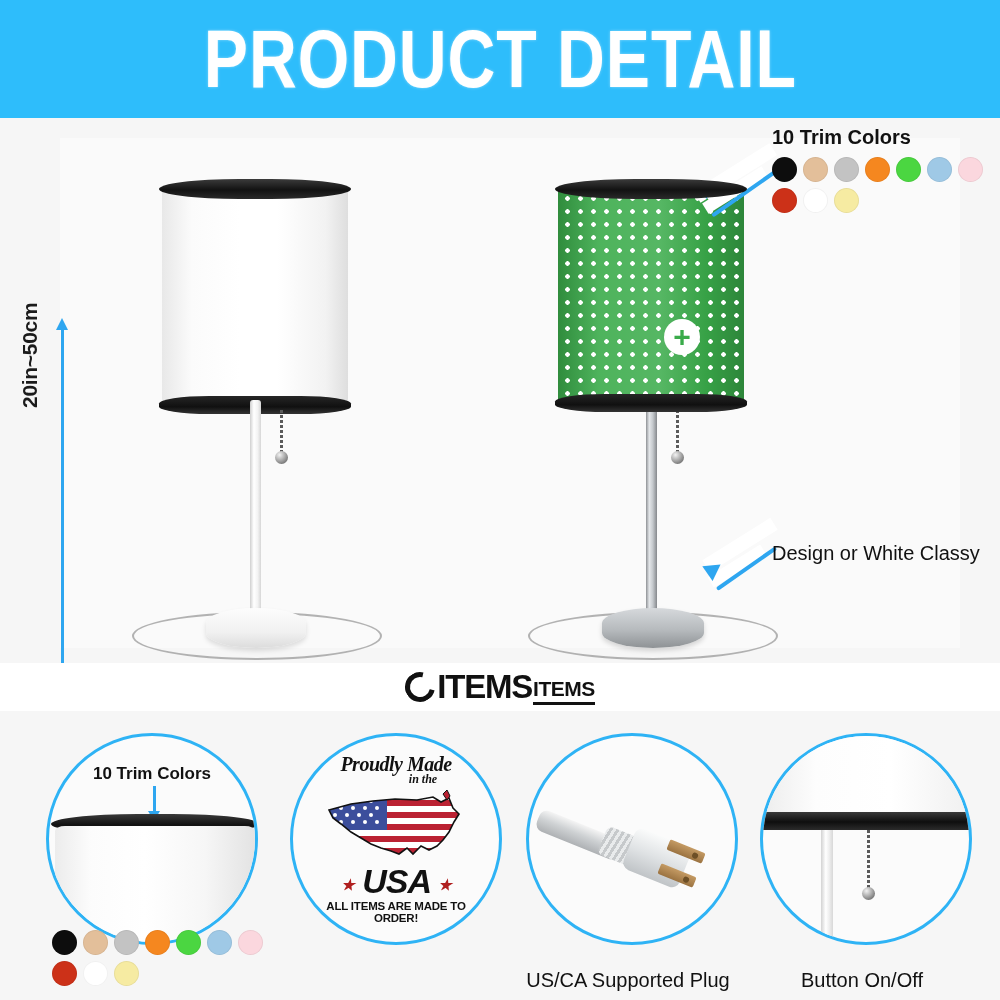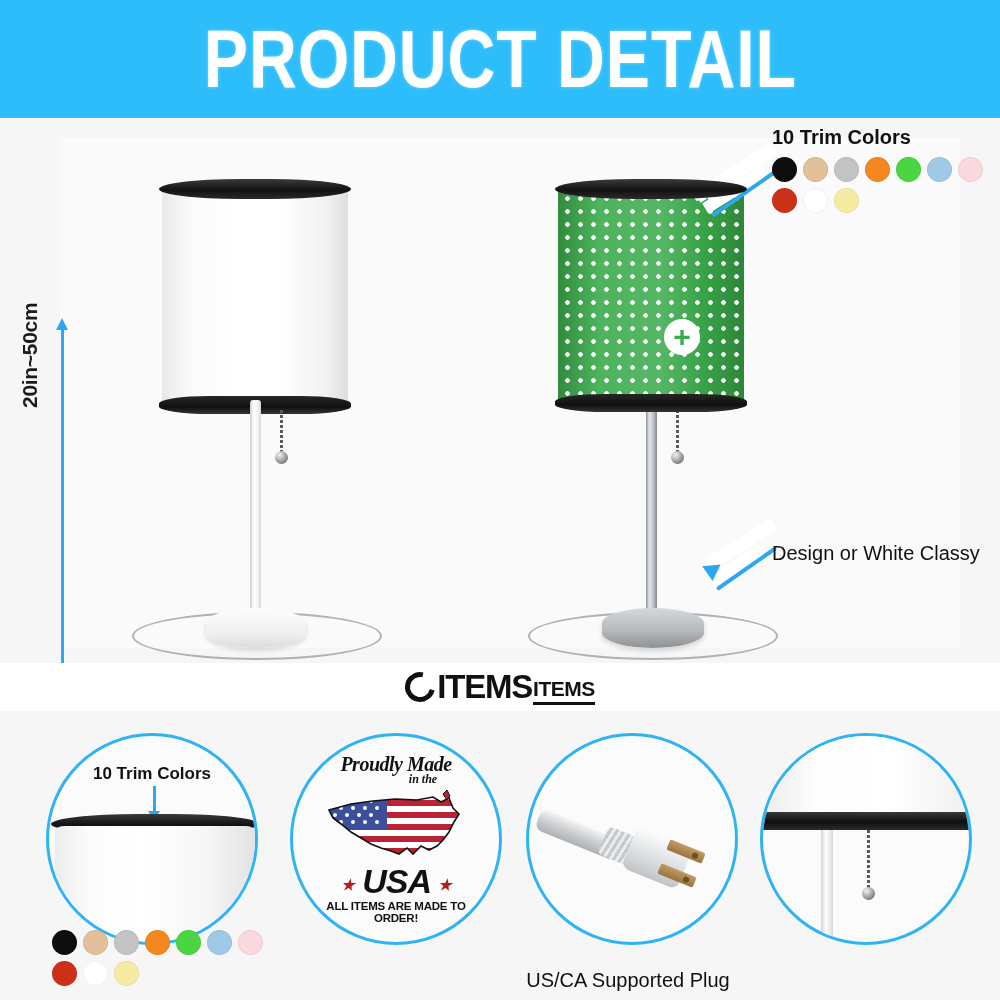--- a/index.html
+++ b/index.html
@@ -530,20 +530,21 @@
     <div class="panel" style="left:742px;">
       <div class="circle">
         <div class="p4-shade"></div>
         <div class="p4-trim"></div>
         <div class="p4-pole"></div>
         <div class="chain p4-chain">
           <div class="line"></div>
           <div class="ball"></div>
         </div>
       </div>
+      <div class="panel-cap">Button On/Off</div>
     </div>
   </div>
 
   <div class="swatch-strip">
     <div class="swatch-row" id="bottom-swatches">
         <div class="swatch" style="background: rgb(13, 13, 13);"></div>
         <div class="swatch" style="background: rgb(227, 191, 154);"></div>
         <div class="swatch" style="background: rgb(195, 195, 195);"></div>
         <div class="swatch" style="background: rgb(245, 135, 31);"></div>
         <div class="swatch" style="background: rgb(75, 214, 65);"></div>

